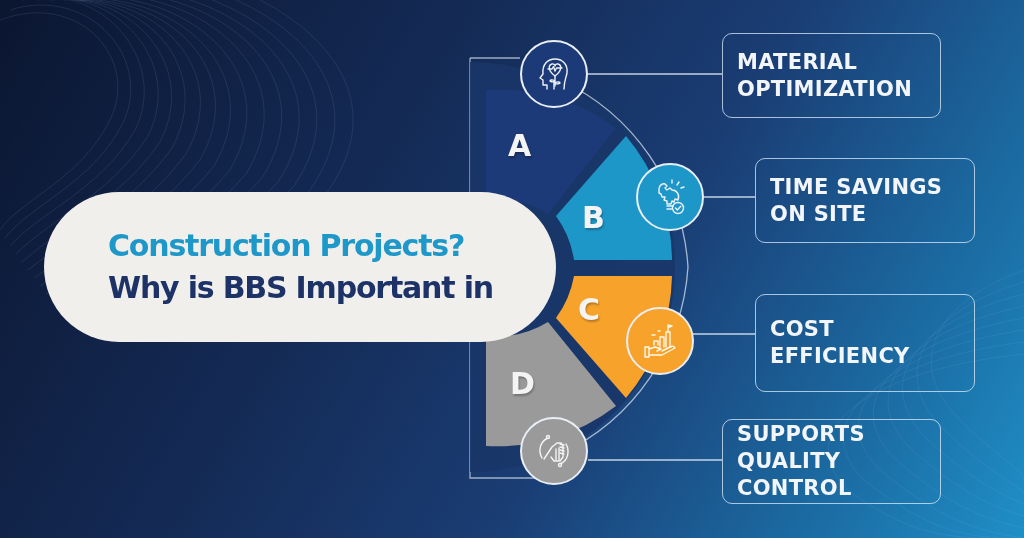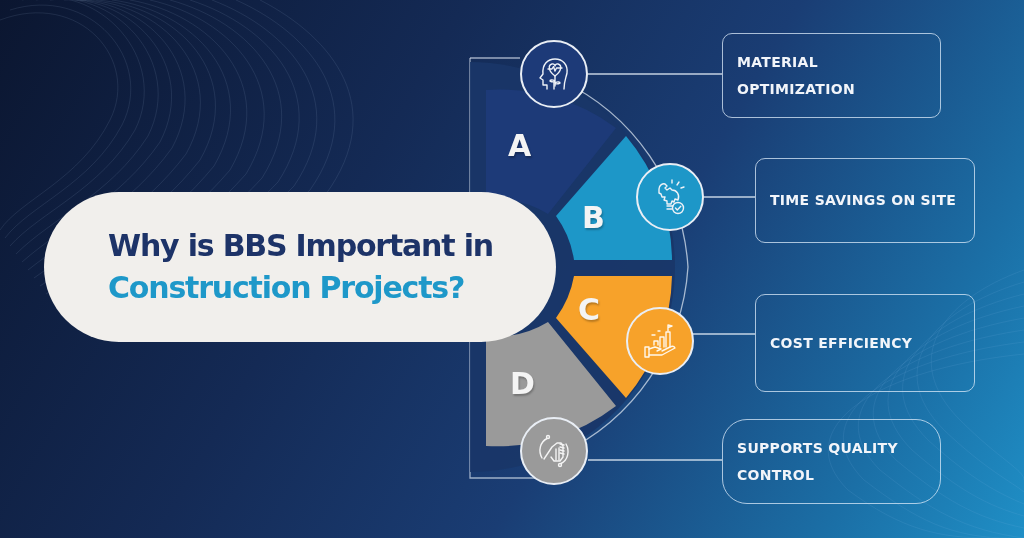--- a/index.html
+++ b/index.html
@@ -21,21 +21,21 @@
       letter-spacing: -1.2px; line-height: 42px; white-space: nowrap;
     }
     .title-line.primary { color: #1d3368; }
     .title-line.secondary { color: #1e98c9; }
     .card {
       position: absolute; border: 1.5px solid rgba(220,235,250,0.75); border-radius: 10px;
       box-sizing: border-box; display: flex; align-items: center; padding-left: 14px;
     }
     .card-label {
       color: #f2f5fa; font-family: "DejaVu Sans", sans-serif; font-weight: bold;
-      font-size: 14px; letter-spacing: 0.3px; line-height: 27px; white-space: pre-line;
+      font-size: 21px; letter-spacing: 0.3px; line-height: 27px; white-space: pre-line;
     }
     .seg-letter {
       position: absolute; color: #f4f4f4; font-family: "DejaVu Sans", sans-serif;
       font-weight: bold; font-size: 30px; text-shadow: 1px 2px 2px rgba(0,0,0,0.25);
     }
     .icon-badge {
       position: absolute; width: 68px; height: 68px; border-radius: 50%;
       border: 2px solid #e9eef5; box-sizing: border-box;
       display: flex; align-items: center; justify-content: center;
     }
@@ -139,32 +139,32 @@
       <circle cx="26" cy="34" r="1.5"></circle>
       <path d="M13,7.5 C6,11 4,20 8,27"></path>
       <path d="M27,32.5 C34,29 36,20 32,13"></path>
       <path d="M10,28 L18,16 L23,12 L27,12 L29,15 L29,26 L26,30 L20,30 L17,26"></path>
       <path d="M22,18 L22,29 M25,17 L25,29"></path>
       <path d="M26,13 L30,14 M26,16 L30,17 M26,19 L30,20 M26,22 L30,23"></path>
     </svg>
   </div>
 
   <div class="title-pill">
+    <div class="title-line secondary">Construction Projects?</div>
     <div class="title-line primary">Why is BBS Important in</div>
-    <div class="title-line secondary">Construction Projects?</div>
   </div>
 
   <div class="card" style="left:722px; top:33px; width:219px; height:85px;">
     <div class="card-label">MATERIAL
 OPTIMIZATION</div>
   </div>
   <div class="card" style="left:755px; top:158px; width:220px; height:85px;">
     <div class="card-label">TIME SAVINGS ON SITE</div>
   </div>
   <div class="card" style="left:755px; top:294px; width:220px; height:98px;">
     <div class="card-label">COST EFFICIENCY</div>
   </div>
-  <div class="card" style="left:722px; top:419px; width:219px; height:85px;border-radius:25px;">
+  <div class="card" style="left:722px; top:419px; width:219px; height:85px;">
     <div class="card-label">SUPPORTS QUALITY
 CONTROL</div>
   </div>
 
 </div>
 
 </body></html>

